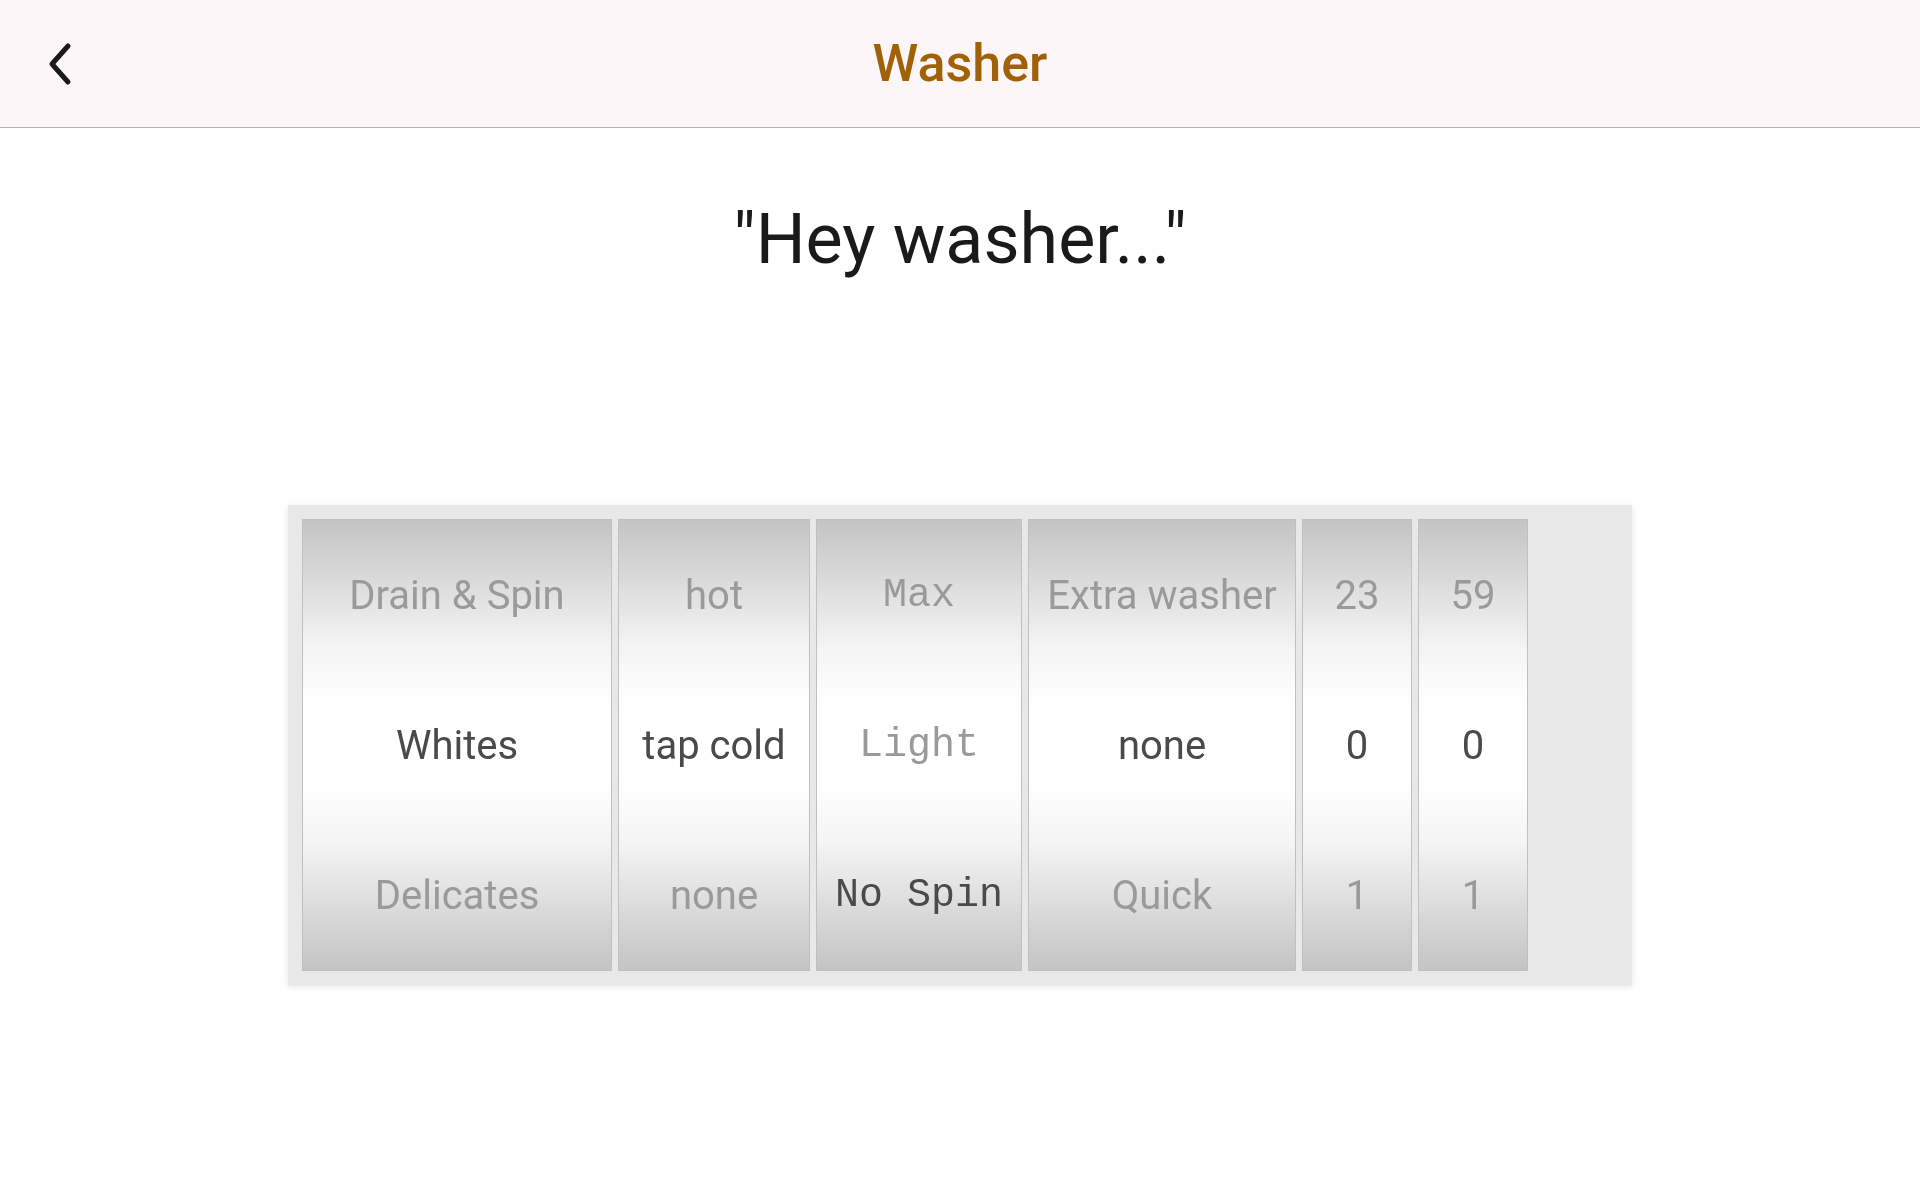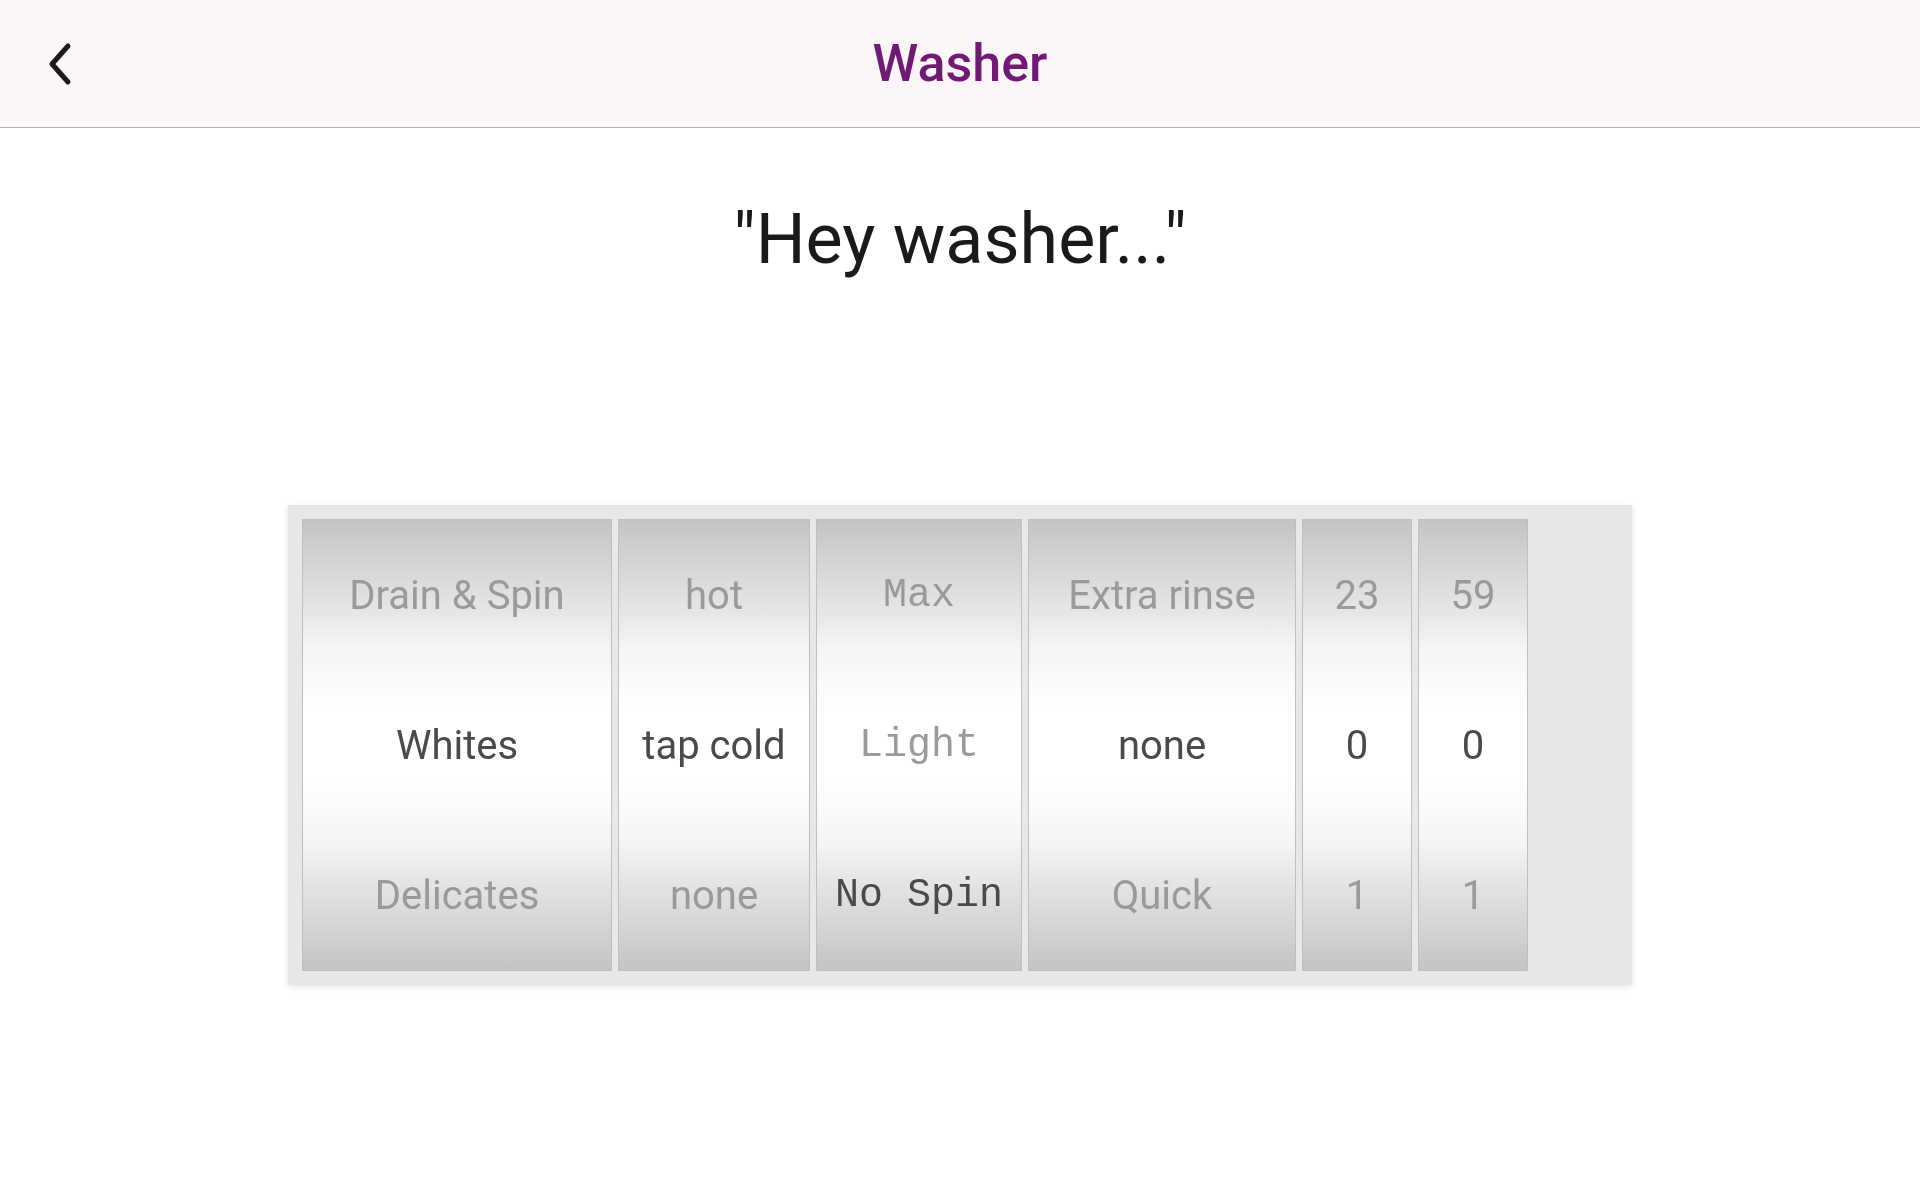--- a/index.html
+++ b/index.html
@@ -24,21 +24,21 @@
     align-items: center;
     justify-content: center;
     width: 60px;
     height: 60px;
   }
   .header-title {
     width: 100%;
     text-align: center;
     font-size: 52px;
     font-weight: 500;
-    color: #701a75;
+    color: #a16207;
   }
   
   .main {
     width: 100%;
     display: flex;
     flex-direction: column;
     align-items: center;
   }
   .prompt {
     margin-top: 70px;
@@ -127,21 +127,21 @@
       <div class="row faded">none</div>
     </div>
 
     <div class="wheel w2">
       <div class="row faded">Max</div>
       <div class="row faded">Light</div>
       <div class="row selected">No Spin</div>
     </div>
 
     <div class="wheel w3">
-      <div class="row faded">Extra rinse</div>
+      <div class="row faded">Extra washer</div>
       <div class="row selected">none</div>
       <div class="row faded">Quick</div>
     </div>
 
     <div class="wheel w4">
       <div class="row faded">23</div>
       <div class="row selected">0</div>
       <div class="row faded">1</div>
     </div>
 

